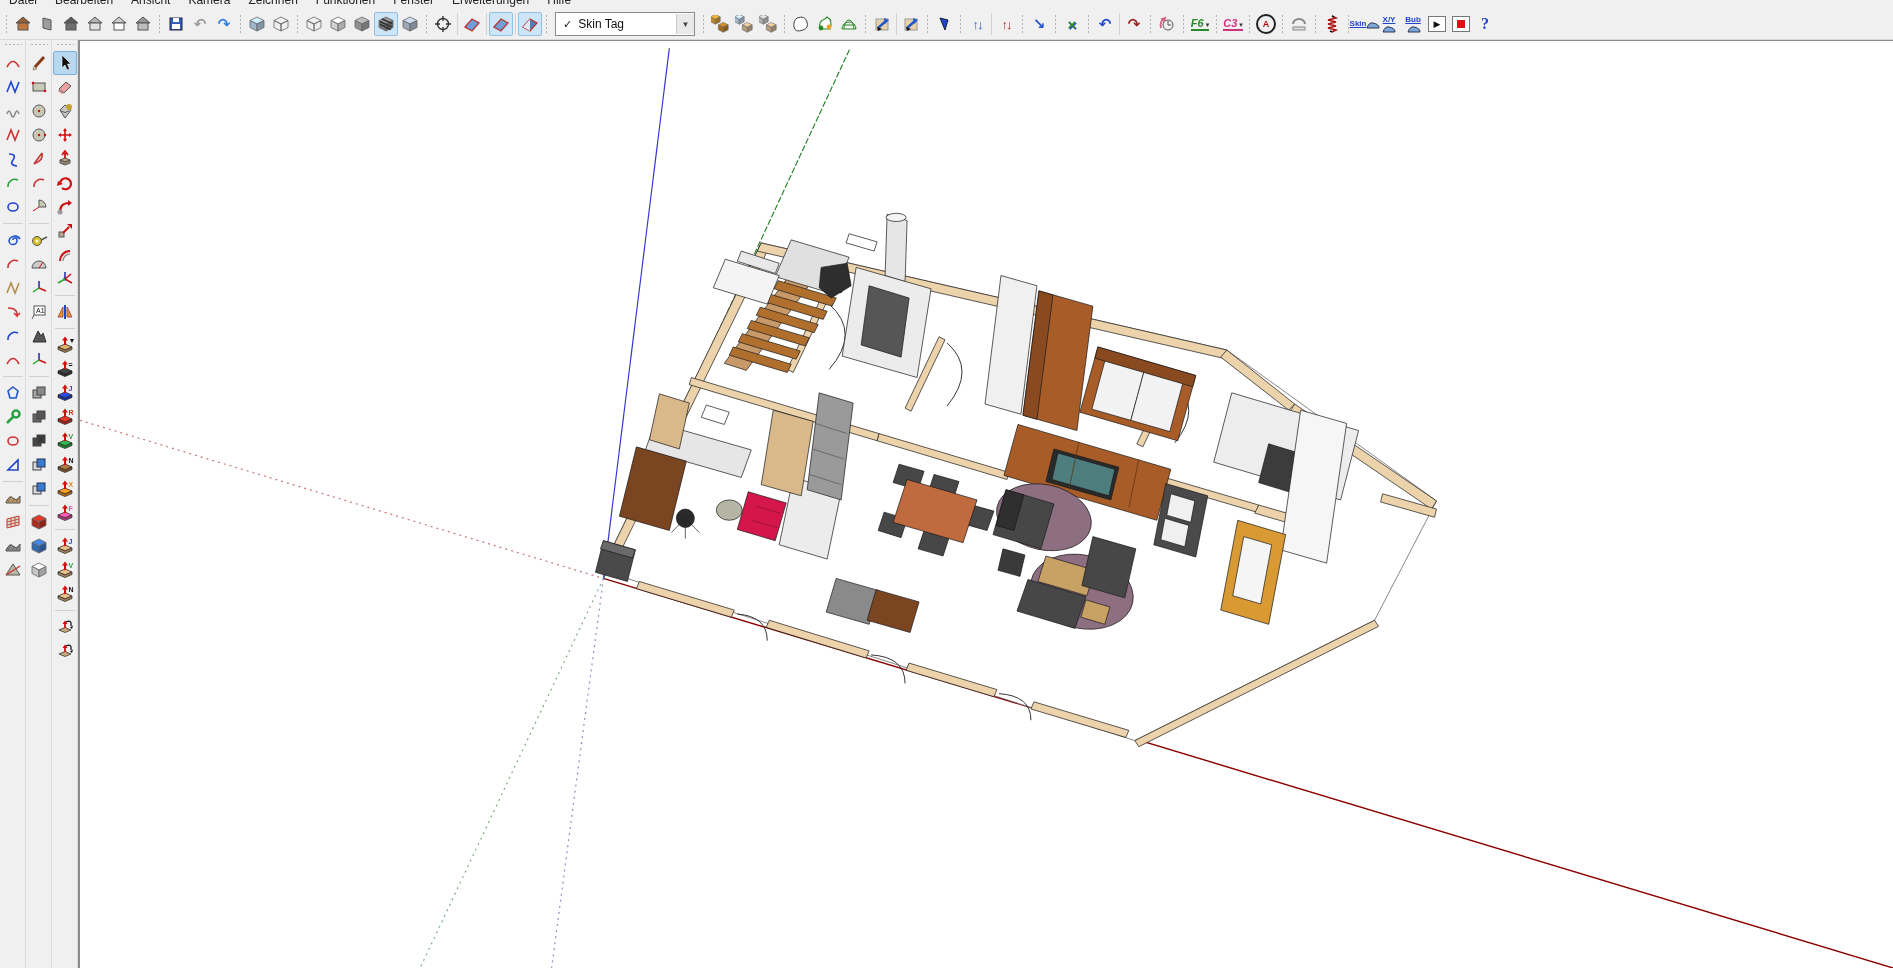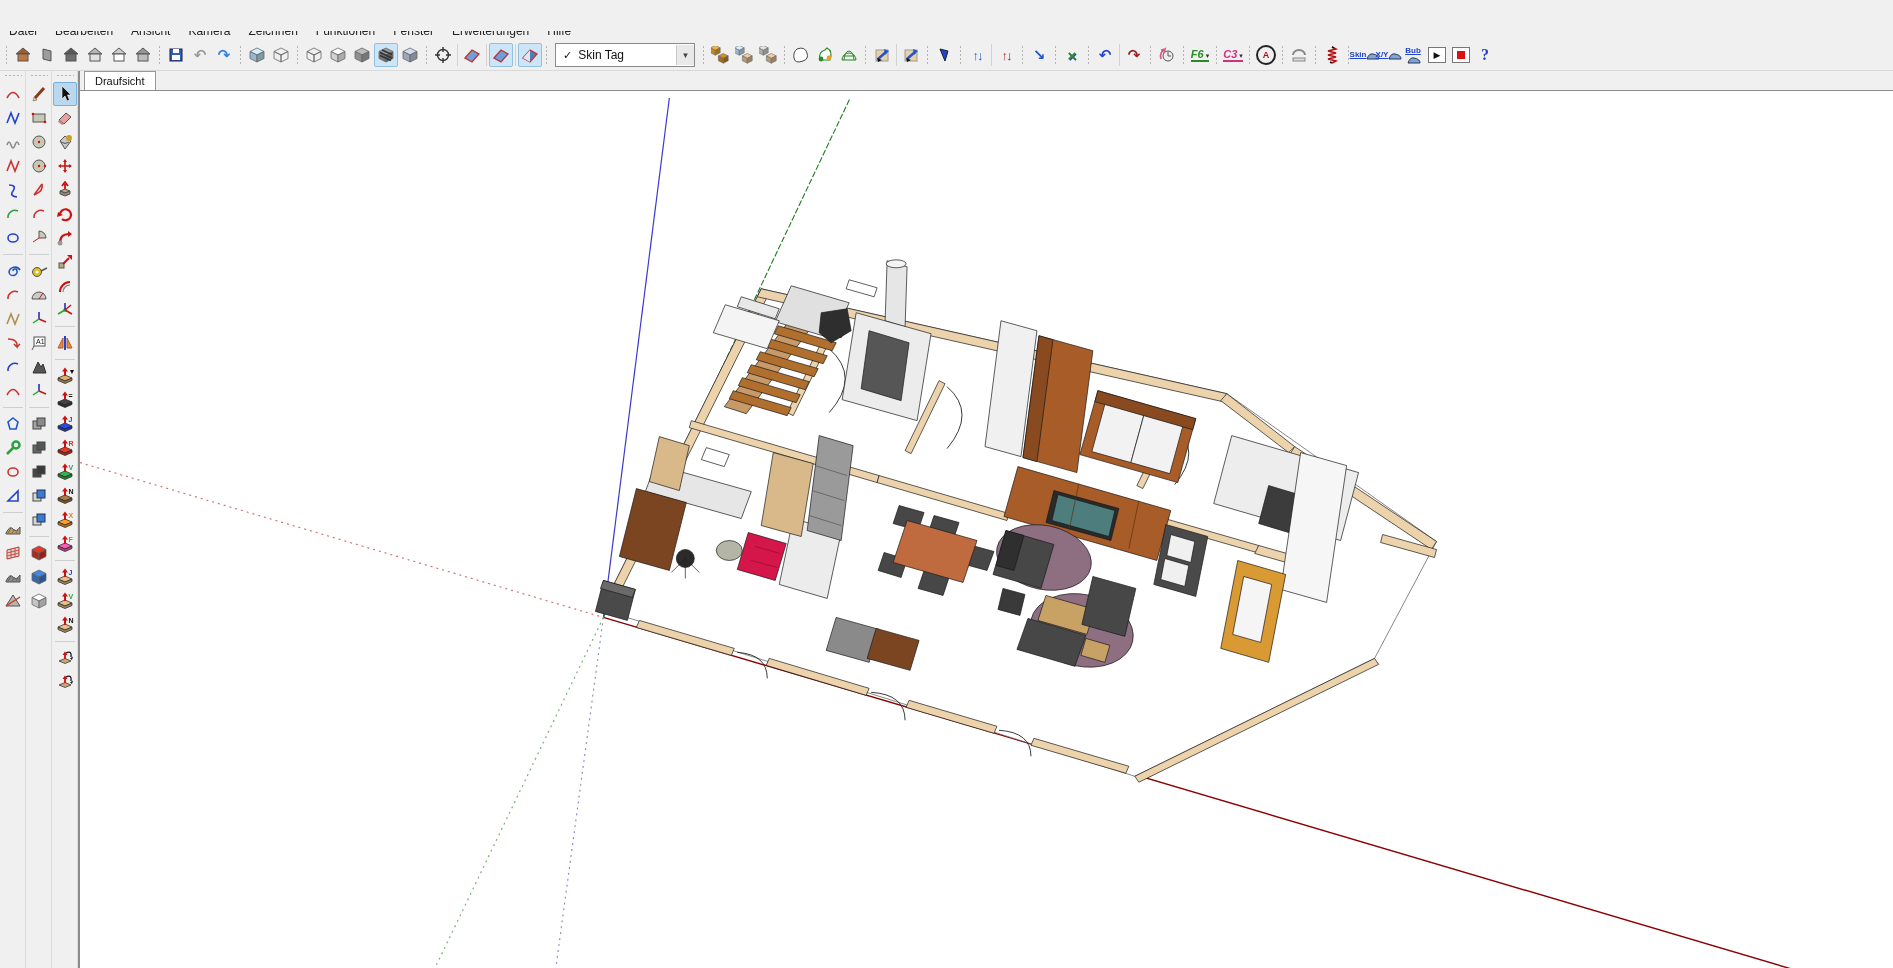--- a/index.html
+++ b/index.html
@@ -1,18 +1,18 @@
 <!DOCTYPE html>
 <html style="--m-floor: #ffffff; --m-wall: #ecd3ab; --m-stairs: #b06f2d; --m-wood: #a85c28; --m-wood_dark: #7a4520; --m-sofa_red: #d4164a; --m-rug: #8e6f82; --m-sofa_dark: #474747; --m-sofa_tan: #c8a165; --m-cabinet_orange: #d99a33; --m-gray_light: #e6e6e6; --m-gray_mid: #9a9a9a; --m-tv_screen: #4d7d7d; --m-black: #1a1a1a;"><head>
 <meta charset="utf-8">
 <style>
   html,body{margin:0;padding:0;width:1893px;height:968px;overflow:hidden;
     font-family:"Liberation Sans","DejaVu Sans",sans-serif;background:#f0f0f0;}
   
-  .menubar{height:9px;overflow:hidden;background:#f0f0f0;margin-top:31px;}
+  .menubar{height:9px;overflow:hidden;background:#f0f0f0;}
   .menubar .inner{display:flex;gap:0;margin-top:-7px;}
   .menubar .mitem{font-size:12px;color:#222;padding:0 9px;white-space:nowrap;}
   
   .toolbar{height:30px;background:#f0f0f0;display:flex;align-items:center;padding-left:2px;
     border-bottom:1px solid #d9d9d9;}
   .tgroup{display:flex;align-items:center;height:28px;}
   .grip{width:5px;height:20px;margin:0 2px;
     background-image:radial-gradient(#b5b5b5 35%,transparent 40%);background-size:3px 4px;background-repeat:repeat-y;background-position:1px 0;}
   .sep{width:1px;height:22px;background:#d2d2d2;margin:0 2px;}
   .tbtn{width:24px;height:24px;display:flex;align-items:center;justify-content:center;
@@ -382,21 +382,21 @@
     <div class="tgroup">
       <div class="tbtn">
         <span style="display:inline-flex;flex-direction:row;align-items:center;line-height:1">
           <span style="font-size:8px;font-weight:bold;color:#2244cc;text-decoration:underline">Skin</span>
           <svg width="14" height="9" viewBox="0 0 14 9">
             <path d="M1,8 Q3,2 7,3 Q13,4 13,8 Z" fill="#7aa8d8" stroke="#335"></path>
           </svg>
         </span>
       </div>
       <div class="tbtn">
-        <span style="display:inline-flex;flex-direction:row;align-items:center;line-height:1">
+        <span style="display:inline-flex;flex-direction:column;align-items:center;line-height:1">
           <span style="font-size:8px;font-weight:bold;color:#2244cc;text-decoration:underline">X/Y</span>
           <svg width="14" height="9" viewBox="0 0 14 9">
             <path d="M1,8 Q3,2 7,3 Q13,4 13,8 Z" fill="#7aa8d8" stroke="#335"></path>
           </svg>
         </span>
       </div>
       <div class="tbtn">
         <span style="display:inline-flex;flex-direction:column;align-items:flex-end;line-height:1">
           <span style="font-size:8px;font-weight:bold;color:#2244cc;text-decoration:underline">Bub</span>
           <svg width="14" height="9" viewBox="0 0 14 9">
@@ -867,23 +867,20 @@
             <path d="M9,10 V5" stroke="#cc1111" stroke-width="1.8"></path>
             <polygon points="6.5,6 11.5,6 9,2.5" fill="#cc1111"></polygon>
             <path d="M10,4 q6,-3 5,4" fill="none" stroke="#111" stroke-width="1.3"></path>
             <polygon points="14,9.5 17,7.5 16,11" fill="#111"></polygon>
           </svg>
         </div>
       </div>
     </div>
 
   <div class="rightcol">
-    <div class="tabstrip">
-      <div class="tab">Draufsicht</div>
-    </div>
     <div class="canvas">
       <svg viewBox="0 0 1815 910" preserveAspectRatio="none">
 
         <g>
           <line x1="0" y1="372" x2="524" y2="527" stroke-dasharray="2,4" stroke-width="1.2" stroke="#cc7777"></line>
           <line x1="524" y1="527" x2="1815" y2="909" stroke-width="1.4" stroke="#8b0000"></line>
           <line x1="524" y1="527" x2="771" y2="7" stroke-width="1.1" stroke-dasharray="6,2" stroke="#1e7d1e"></line>
           <line x1="524" y1="527" x2="340" y2="910" stroke-dasharray="2,4" stroke-width="1.2" stroke="#7fae7f"></line>
           <line x1="524" y1="527" x2="590" y2="7" stroke-width="1.2" stroke="#3a3ad0"></line>
           <line x1="524" y1="527" x2="472" y2="910" stroke-dasharray="2,4" stroke-width="1.2" stroke="#9090c8"></line>

